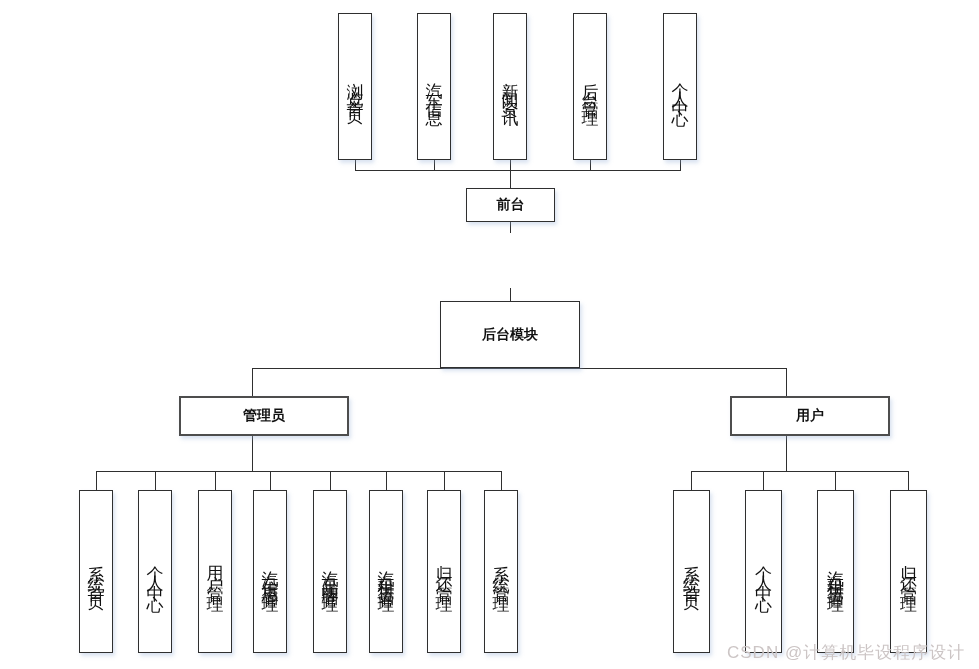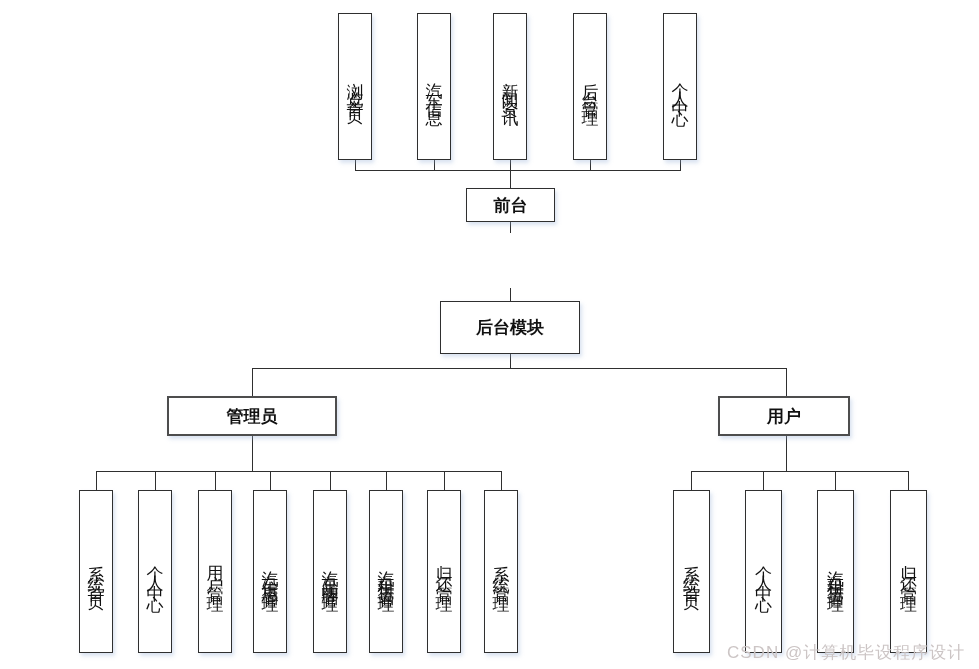--- a/index.html
+++ b/index.html
@@ -22,22 +22,22 @@
     text-align:center;
   }
   .vbox{
     writing-mode:vertical-rl;text-orientation:upright;
     font-family:"DejaVu Serif","Liberation Serif",serif;
     font-size:17px;line-height:1;
   }
   .ls9{letter-spacing:9px;}
   .ls10{letter-spacing:10px;}
   .ls5{letter-spacing:5px;}
-  .hbox{font-weight:bold;font-size:17px;}
-  .role{border-width:2px;border-color:#4d4d4d;}
+  .hbox{font-weight:bold;font-size:14px;}
+  .role{border-width:2px;border-color:#4d4d4d;margin-left:12px;}
   .watermark{
     position:absolute;left:727px;top:641px;
     font-size:17px;color:var(--watermark,#ccc5c5);
     letter-spacing:1px;white-space:nowrap;text-align:center;
   }
 </style>
 </head>
 <body>
 
 <div class="canvas">
@@ -76,24 +76,24 @@
   <div class="vline" style="left:835px;top:471px;height:19px"></div>
   <div class="vline" style="left:908px;top:471px;height:19px"></div>
 
   <div class="box vbox ls9" style="left:338px;top:13px;width:34px;height:147px">浏览首页</div>
   <div class="box vbox ls9" style="left:417px;top:13px;width:34px;height:147px">汽车信息</div>
   <div class="box vbox ls9" style="left:493px;top:13px;width:34px;height:147px">新闻资讯</div>
   <div class="box vbox ls9" style="left:573px;top:13px;width:34px;height:147px">后台管理</div>
   <div class="box vbox ls9" style="left:663px;top:13px;width:34px;height:147px">个人中心</div>
 
   <div class="box hbox" style="left:466px;top:188px;width:89px;height:34px">前台</div>
-  <div class="box hbox" style="left:440px;top:301px;width:140px;height:53px">后台模块</div>
+  <div class="box hbox" style="left:440px;top:301px;width:140px;height:67px">后台模块</div>
 
   <div class="box hbox role" style="left:167px;top:396px;width:170px;height:40px">管理员</div>
-  <div class="box hbox role" style="left:718px;top:396px;width:132px;height:40px">用户</div>
+  <div class="box hbox role" style="left:718px;top:396px;width:160px;height:40px">用户</div>
 
   <div class="box vbox ls10" style="left:79px;top:490px;width:34px;height:163px">系统首页</div>
   <div class="box vbox ls10" style="left:138px;top:490px;width:34px;height:163px">个人中心</div>
   <div class="box vbox ls10" style="left:198px;top:490px;width:34px;height:163px">用户管理</div>
   <div class="box vbox ls5" style="left:253px;top:490px;width:34px;height:163px">汽车信息管理</div>
   <div class="box vbox ls5" style="left:313px;top:490px;width:34px;height:163px">汽车品牌管理</div>
   <div class="box vbox ls5" style="left:369px;top:490px;width:34px;height:163px">汽车租赁管理</div>
   <div class="box vbox ls10" style="left:427px;top:490px;width:34px;height:163px">归还管理</div>
   <div class="box vbox ls10" style="left:484px;top:490px;width:34px;height:163px">系统管理</div>
 

